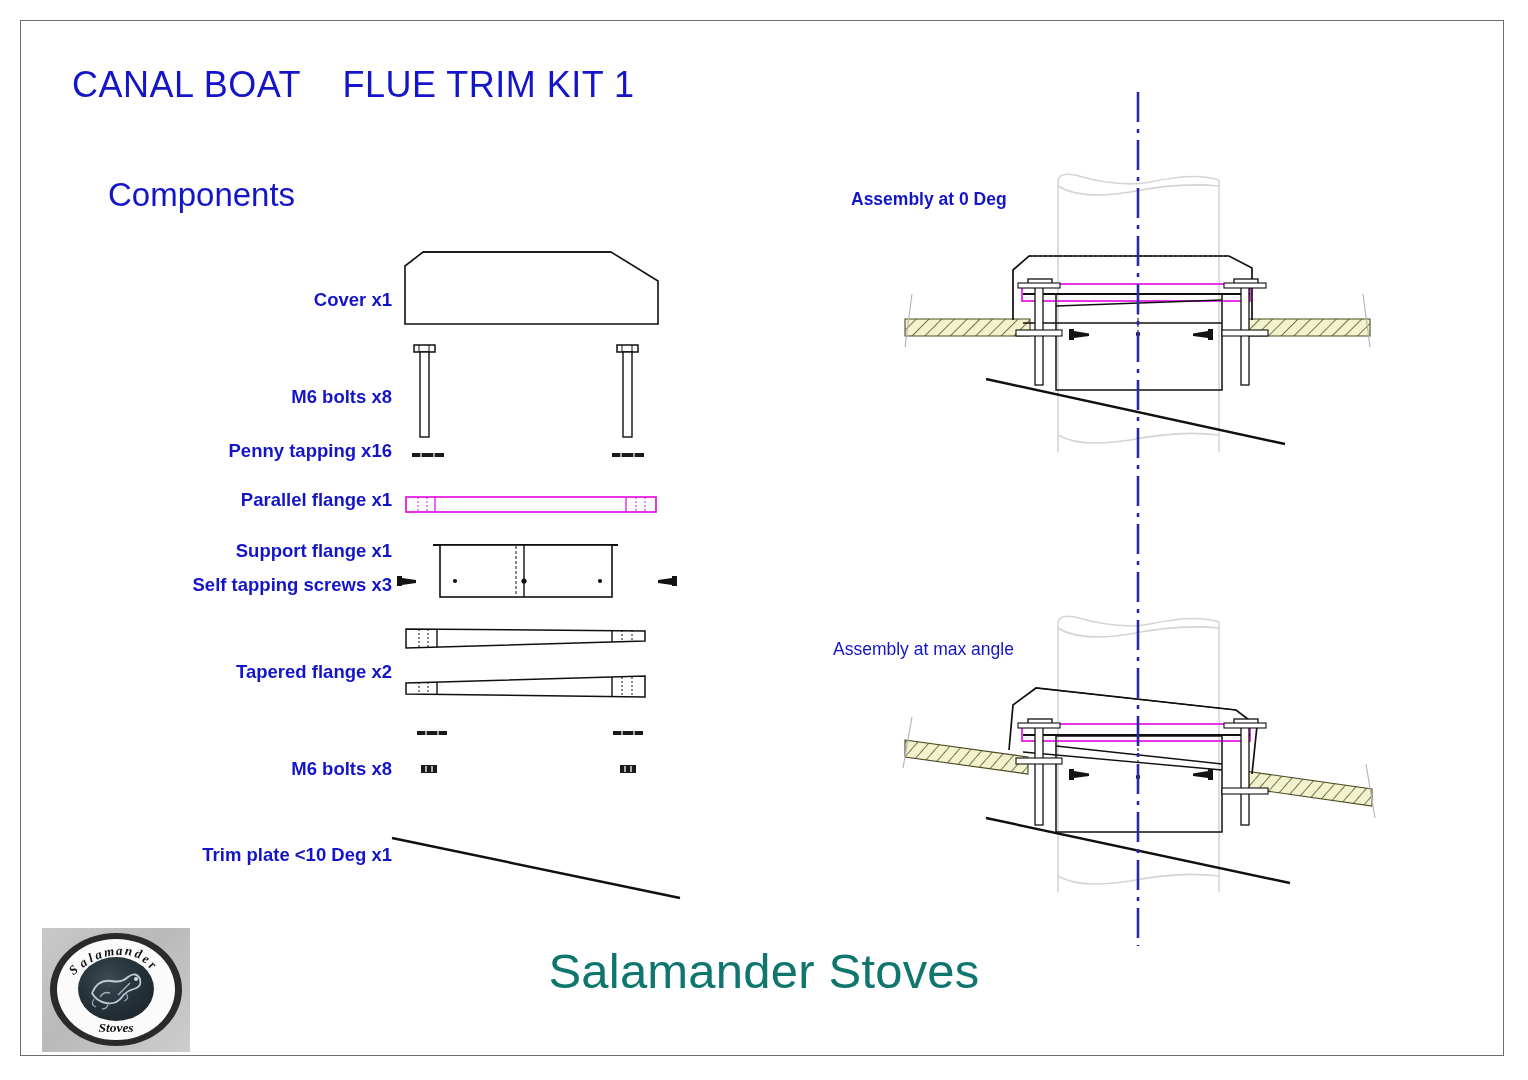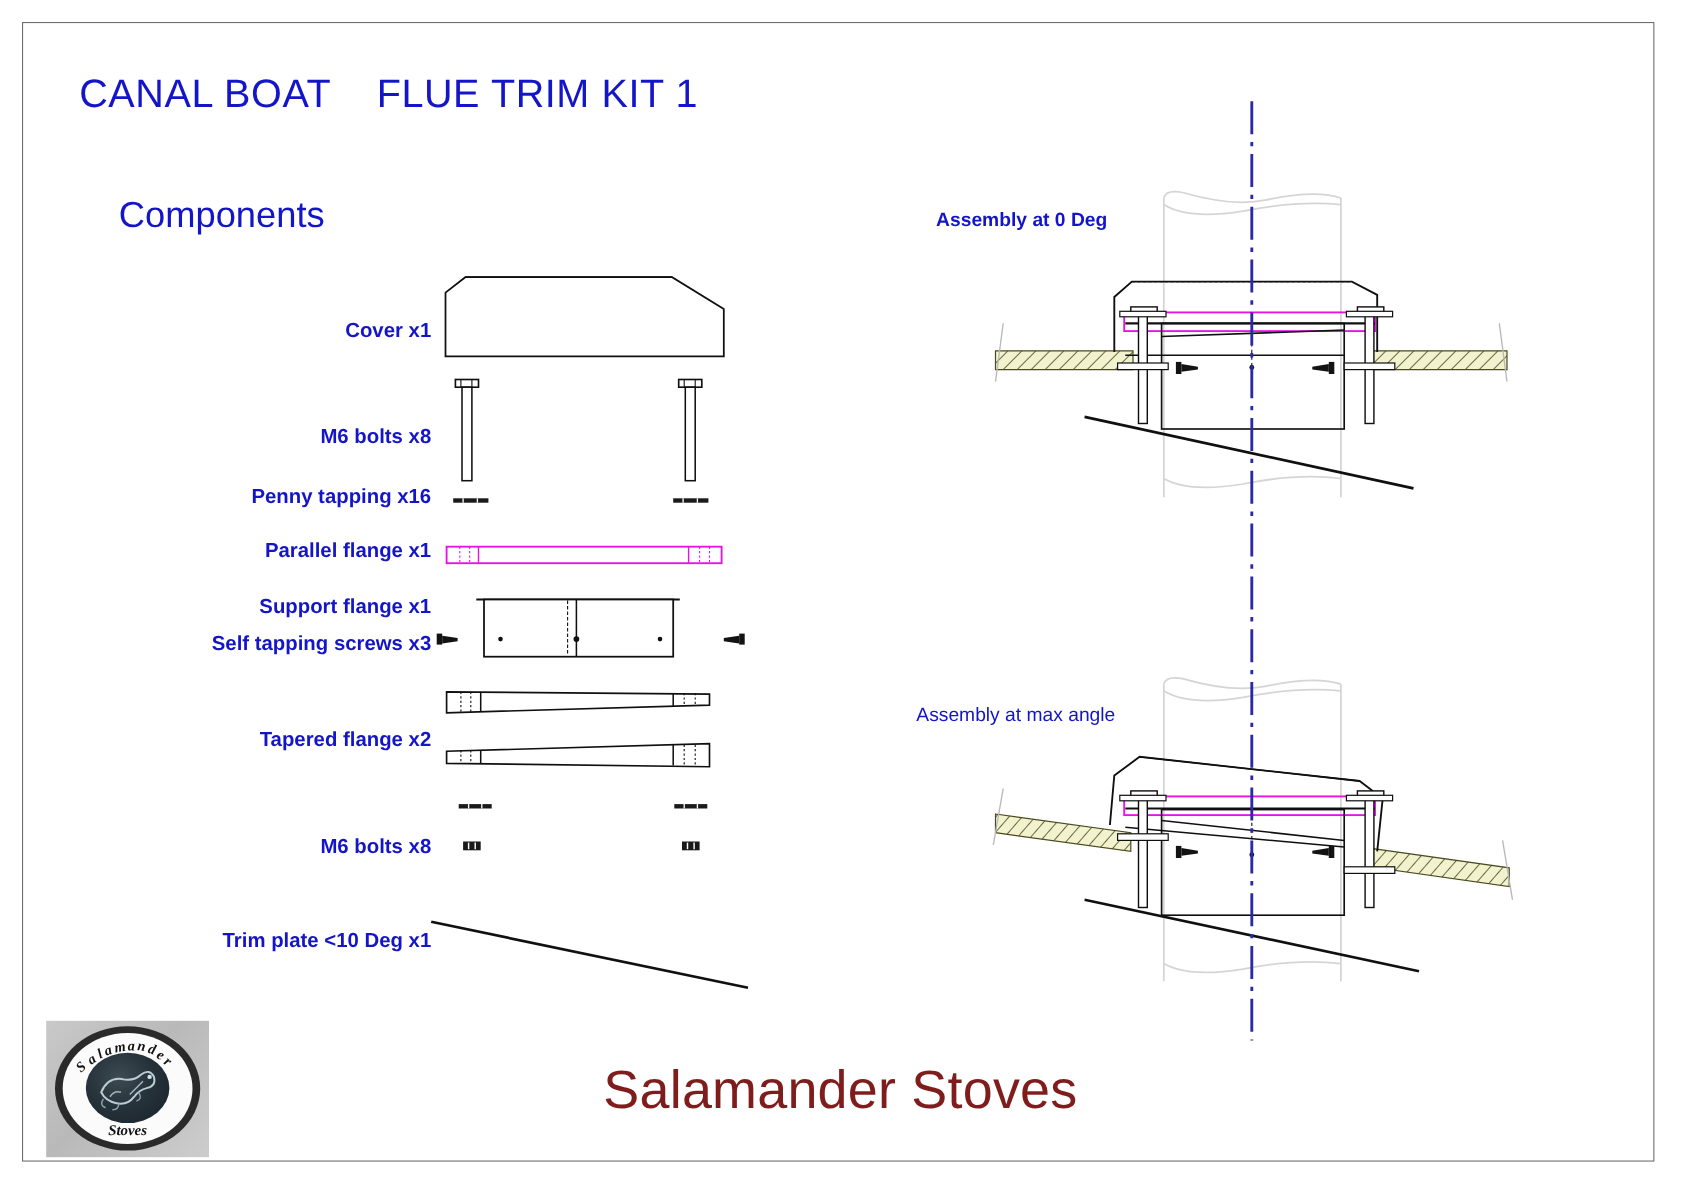--- a/index.html
+++ b/index.html
@@ -14,22 +14,22 @@
 
   
   .blue{color:#1414c8;}
   #doc-title{position:absolute;left:72px;top:64px;font-size:36px;letter-spacing:0.5px;
              white-space:pre;font-weight:400;}
   #components-heading{position:absolute;left:72px;top:176px;font-size:33px;font-weight:400;margin-left:36px;}
 
   #assembly-0-label{position:absolute;left:851px;top:189px;font-size:17.5px;font-weight:600;}
   #assembly-max-label{position:absolute;left:833px;top:639px;font-size:17.5px;font-weight:400;}
 
-  #brand-footer{position:absolute;left:0;top:963px;width:1528px;text-align:center;
-                font-size:49px;color:#7f1d1d;letter-spacing:0.2px;}
+  #brand-footer{position:absolute;left:0;top:943px;width:1528px;text-align:center;
+                font-size:49px;color:#0f766e;letter-spacing:0.2px;}
 
   
   .clabel{position:absolute;right:1136px;font-size:18.5px;color:#1414c8;
           white-space:nowrap;font-weight:600;text-align:left;}
 
   
   svg.layer{position:absolute;left:0;top:0;width:1528px;height:1080px;overflow:visible;
             pointer-events:none;}
 
   

